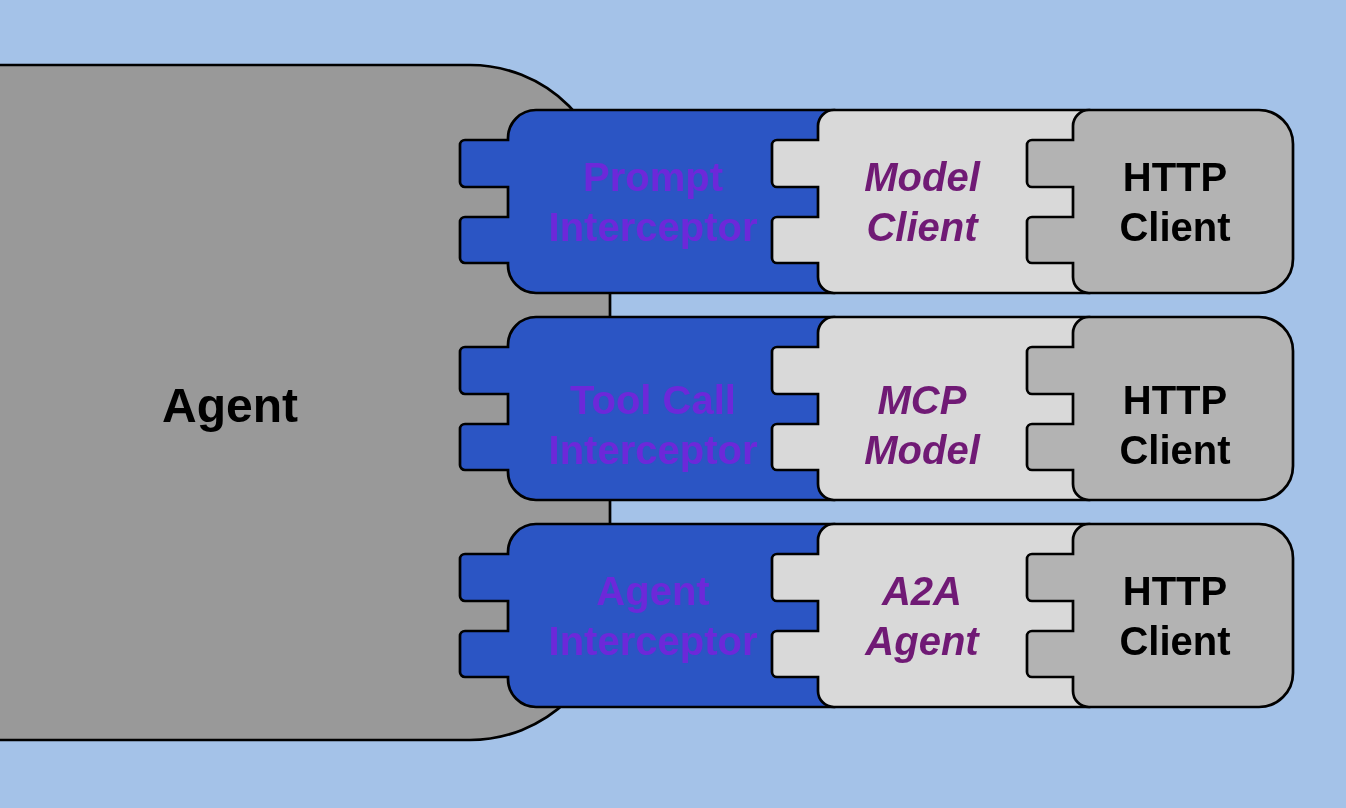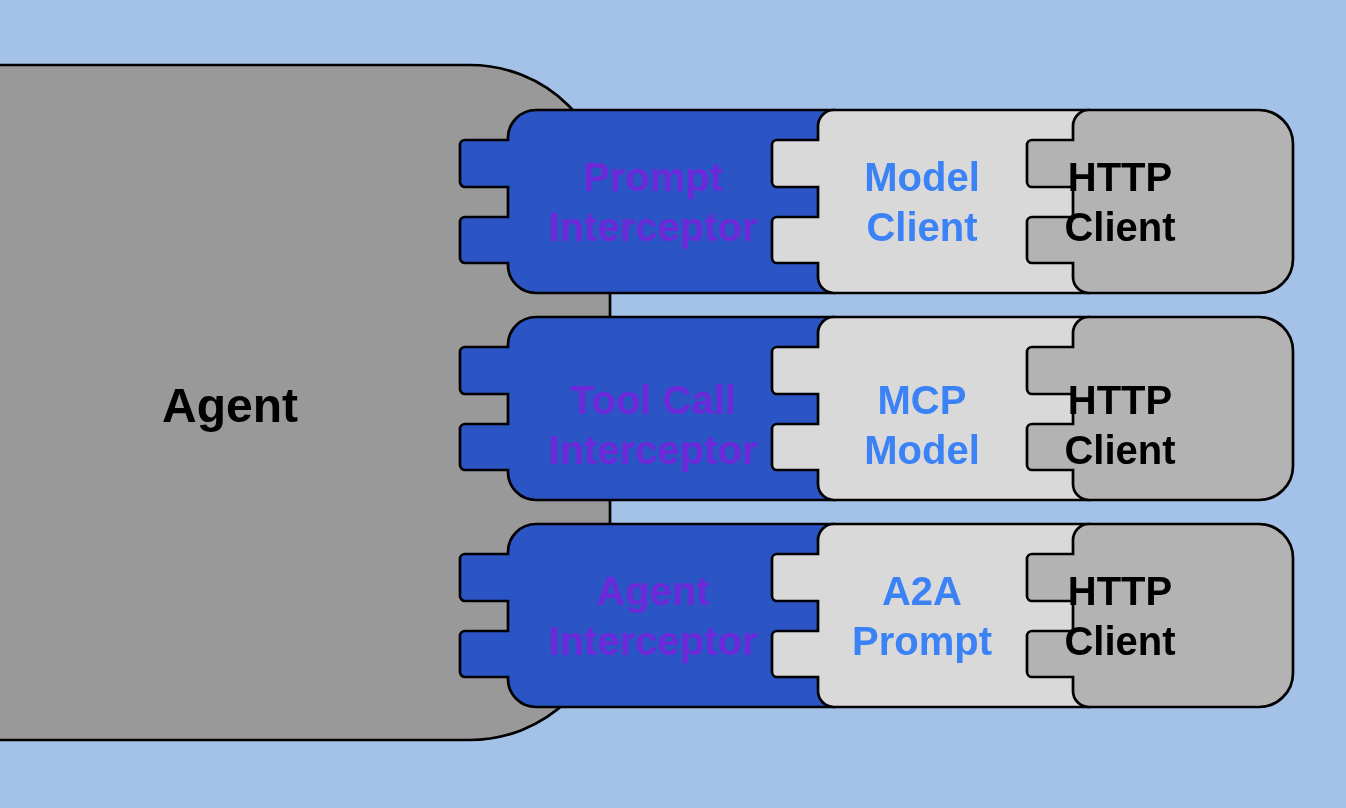--- a/index.html
+++ b/index.html
@@ -21,22 +21,22 @@
     white-space: pre-line;
     font-weight: bold;
     pointer-events: none;
   }
   .row-label {
     font-size: 40px;
     line-height: 50px;
     height: 100px;
   }
   .interceptor-label { left: 493px; width: 320px; color: #6d28d9; }
-  .client-label      { left: 792px; width: 260px; color: #3b82f6; }
-  .http-label        { left: 990px; width: 260px; color: #000000; }
+  .client-label      { left: 792px; width: 260px; color: #701a75; font-style: italic; }
+  .http-label        { left: 1045px; width: 260px; color: #000000; }
   .row1 { top: 152px; }
   .row2 { top: 359px; margin-top: 16px; }
   .row3 { top: 566px; }
   .agent-label {
     left: 0px;
     top: 377px;
     width: 460px;
     font-size: 48px;
     line-height: 58px;
     color: #000000;
@@ -92,17 +92,17 @@
   <div class="label row-label interceptor-label row2">Tool Call
 Interceptor</div>
   <div class="label row-label client-label row2">MCP
 Model</div>
   <div class="label row-label http-label row2">HTTP
 Client</div>
 
   <div class="label row-label interceptor-label row3">Agent
 Interceptor</div>
   <div class="label row-label client-label row3">A2A
-Prompt</div>
+Agent</div>
   <div class="label row-label http-label row3">HTTP
 Client</div>
 
 </div>
 
 </body></html>

